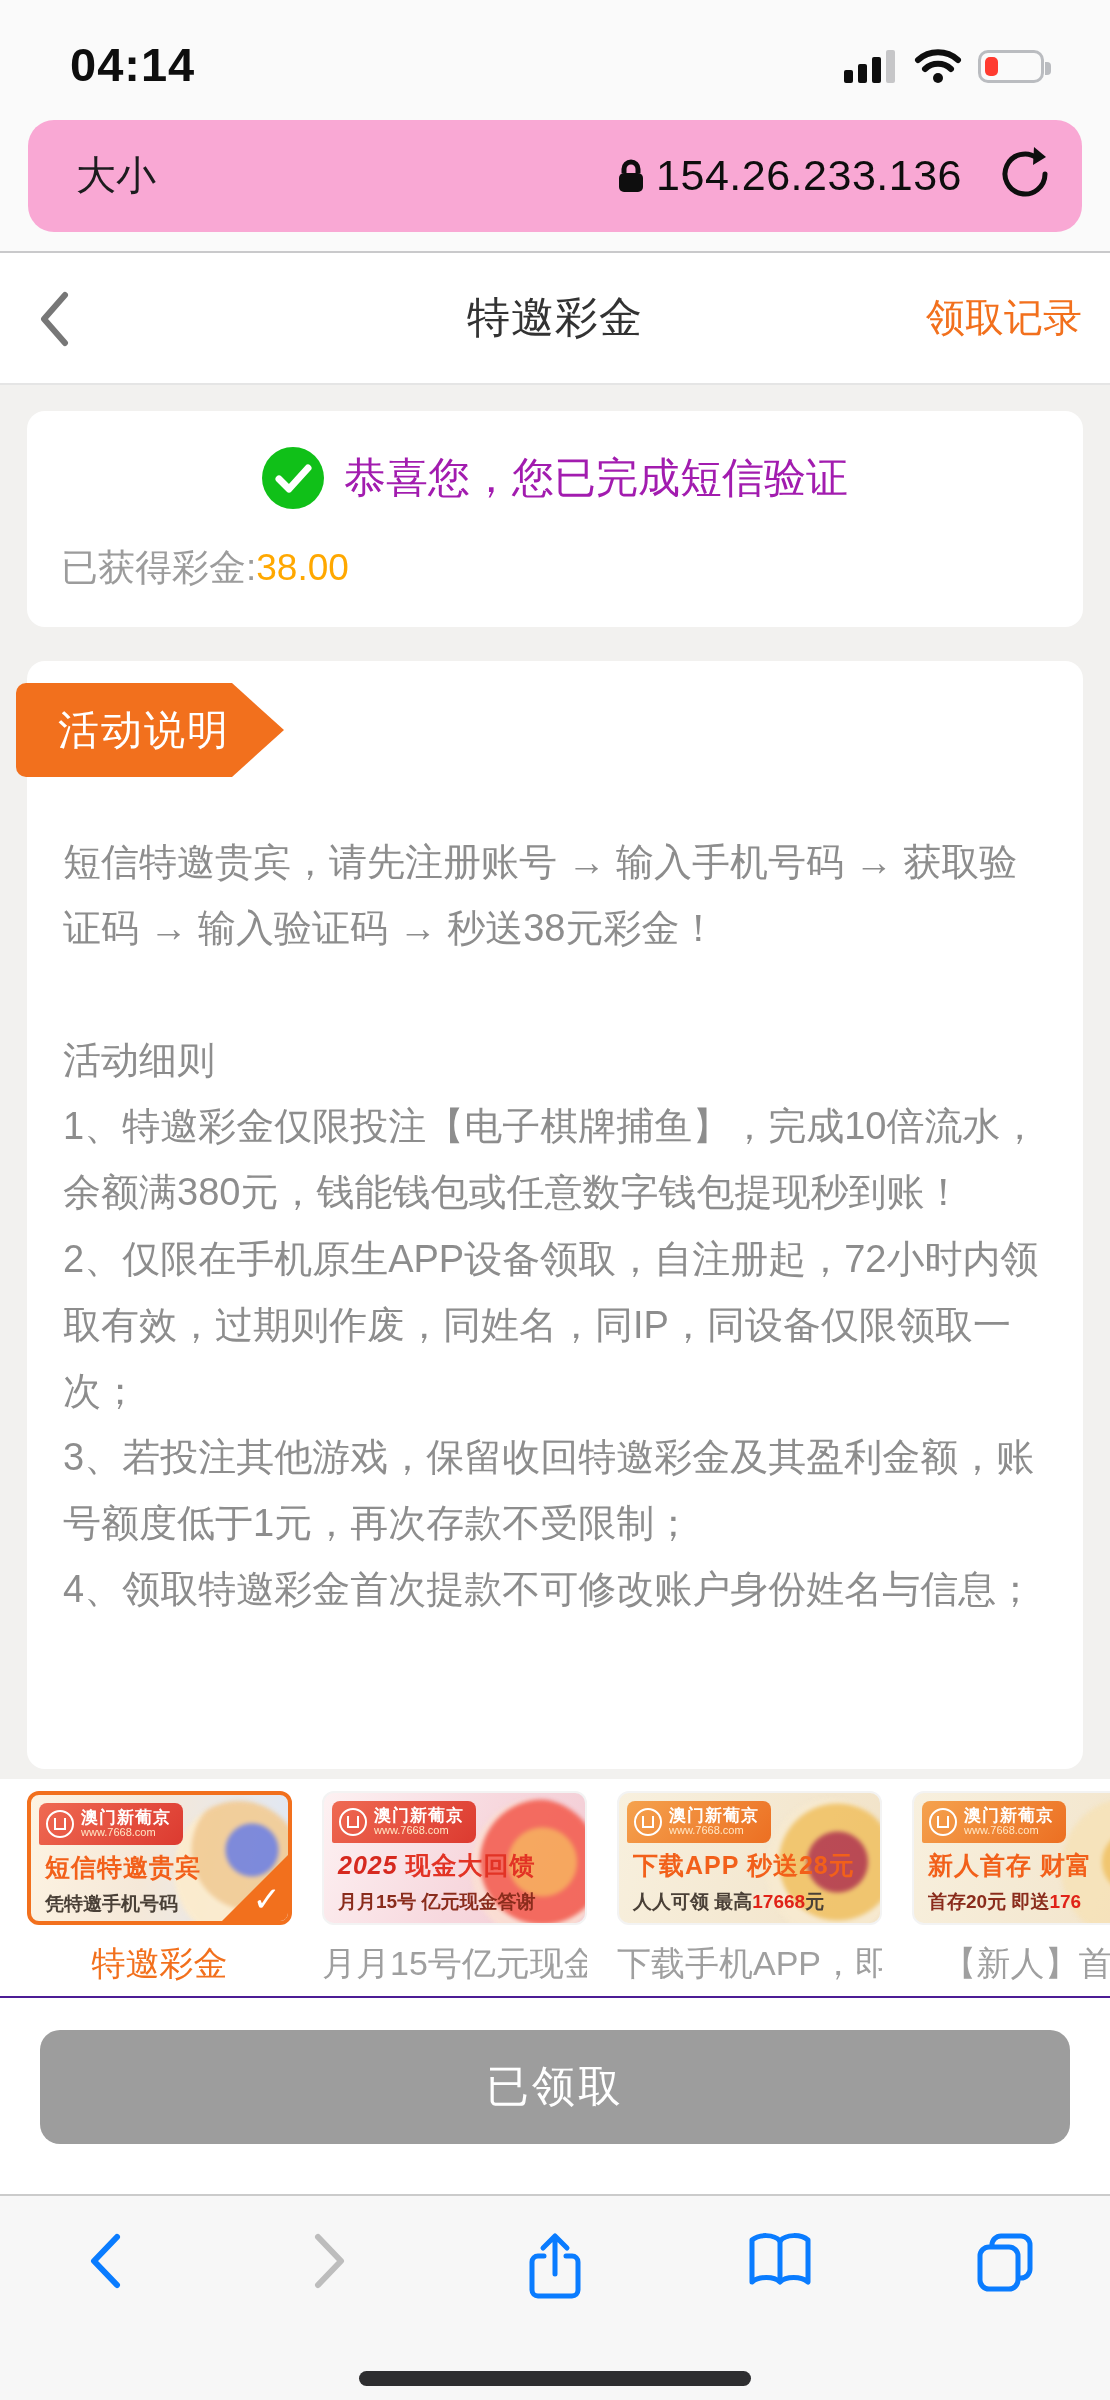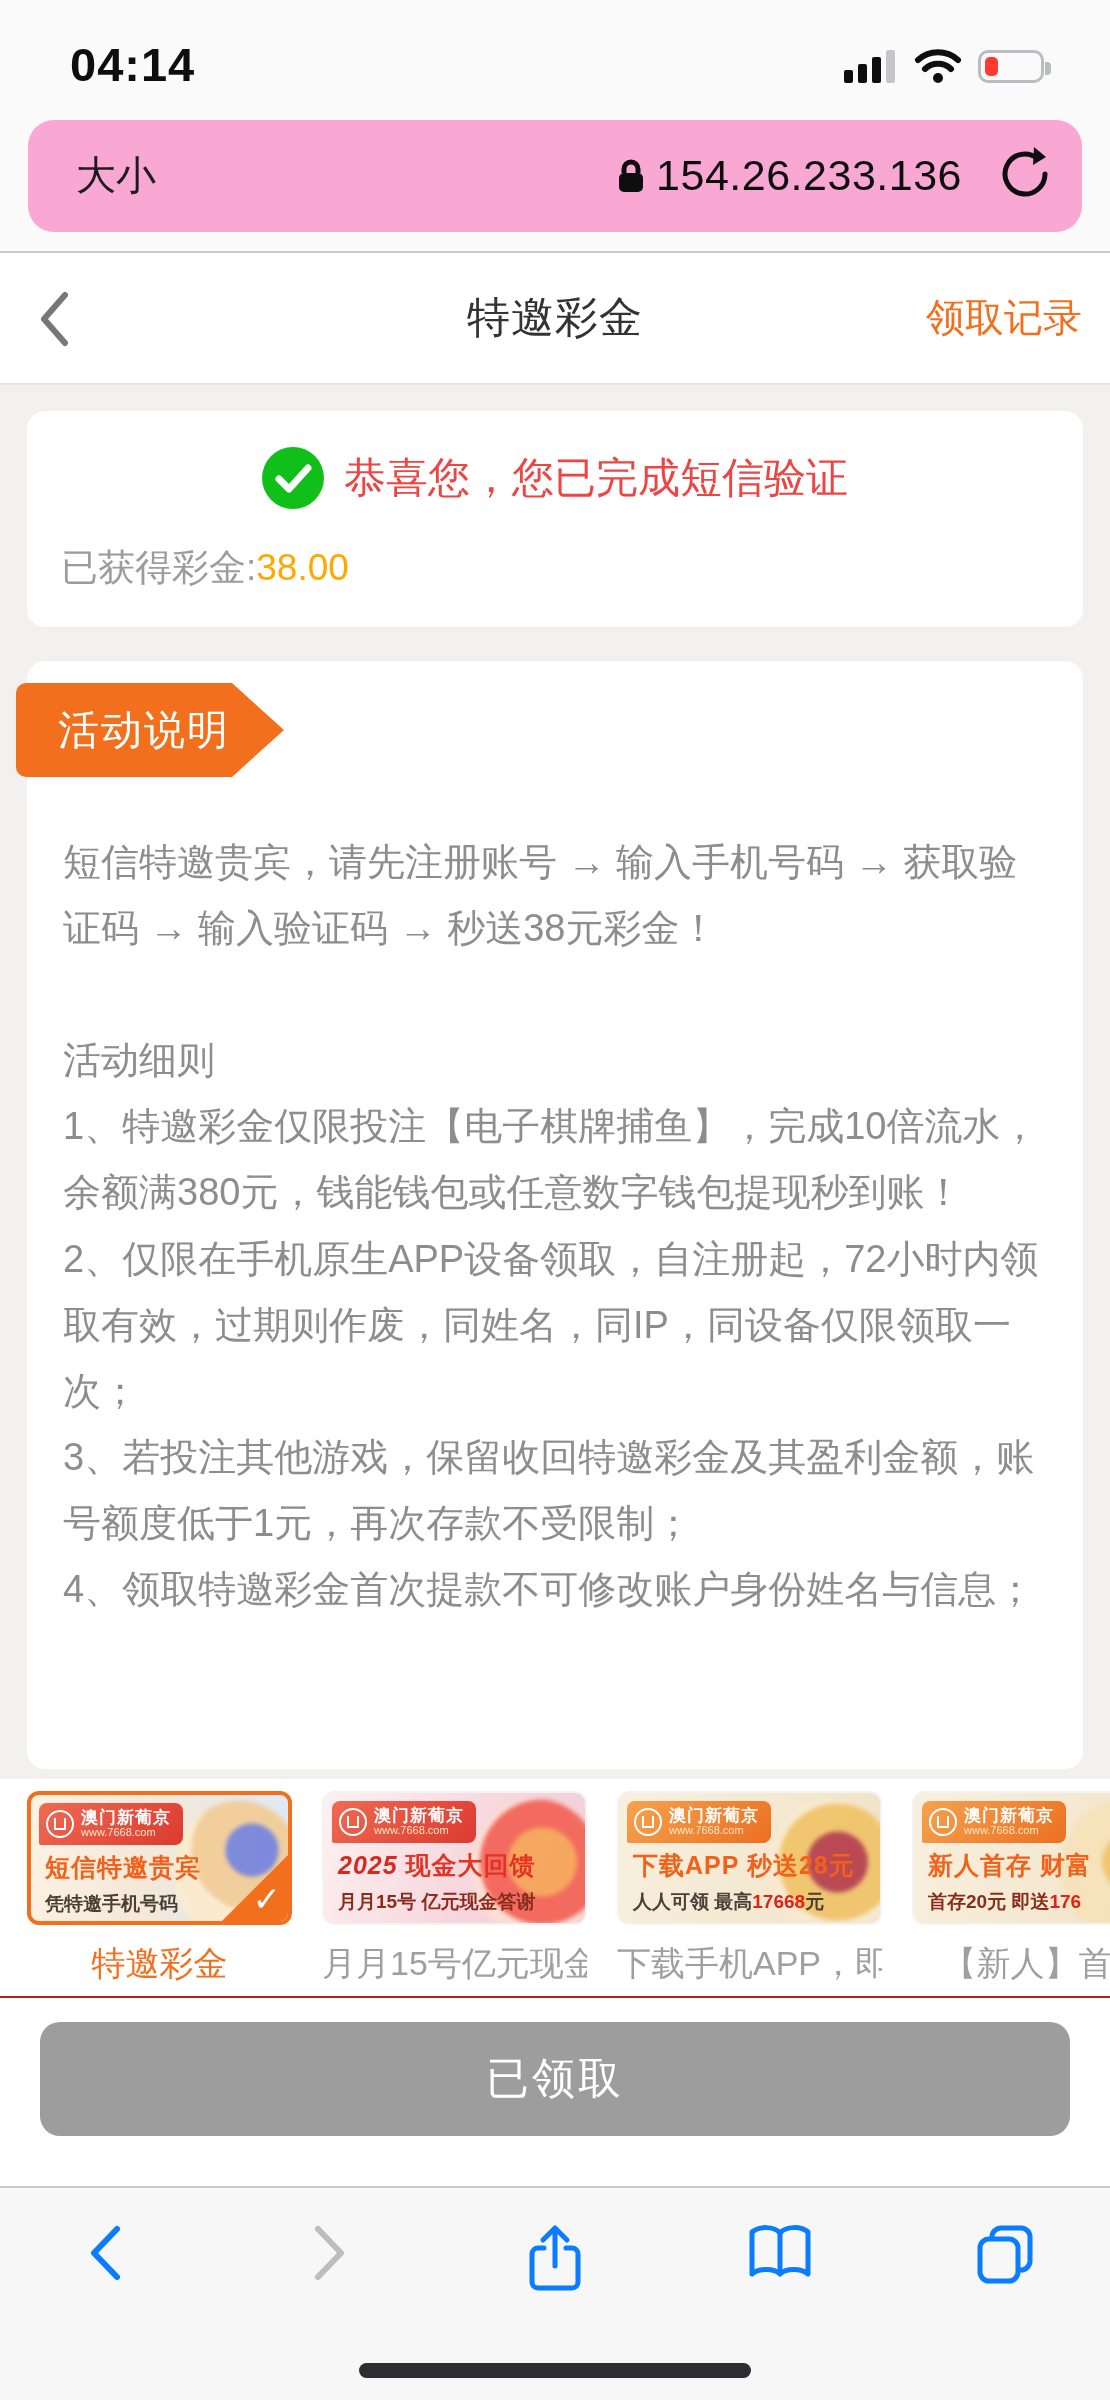--- a/index.html
+++ b/index.html
@@ -37,39 +37,39 @@
   .back-chevron { position:absolute; left:38px; top:38px; }
   .header-title { font-size:43px; color:#333; font-weight:500; letter-spacing:1px; }
   .header-action { position:absolute; right:28px; font-size:39px; color:#f2701d; }
 
   
   .content { height:1394px; background:#f2f1ef; overflow:hidden; }
 
   .success-card { margin:26px 27px 0; background:#fff; border-radius:18px;
     padding:36px 34px 34px; }
   .success-row { display:flex; align-items:center; justify-content:center; gap:20px; }
-  .success-msg { font-size:42px; color:#ef4444; font-weight:500; }
+  .success-msg { font-size:42px; color:#a21caf; font-weight:500; }
   .bonus-line { margin-top:34px; font-size:37px; color:#9c9c9c; }
   .bonus-amount { color:#ffa800; }
 
   .activity-card { margin:34px 27px 0; background:#fff; border-radius:18px;
     position:relative; padding:22px 0 40px; min-height:1108px; }
   .ribbon { position:relative; left:-11px; width:216px; height:94px;
     background:#f2701d; border-radius:10px 0 0 10px;
     display:flex; align-items:center; padding-left:42px; }
   .ribbon:after { content:""; position:absolute; right:-52px; top:0;
     border-left:52px solid #f2701d; border-top:47px solid transparent;
     border-bottom:47px solid transparent; }
   .ribbon-label { font-size:41px; color:#fff; letter-spacing:2px; }
 
   .activity-body { padding:52px 34px 0 36px; font-size:38px; line-height:1.74; color:#8d8d8d; }
   .intro { margin-bottom:66px; }
 
   
-  .carousel-strip { height:219px; background:#fff; border-bottom:2px solid #b91c1c;
+  .carousel-strip { height:219px; background:#fff; border-bottom:2px solid #4c1d95;
     padding:12px 0 0 27px; display:flex; gap:30px; overflow:hidden; }
   .car-item { width:265px; flex:0 0 auto; }
   .thumb { width:265px; height:134px; border-radius:12px; position:relative;
     overflow:hidden; border:2px solid #f3f3f3; }
   .car-item.selected .thumb { border:4px solid #f2701d; }
   .bg1 { background:linear-gradient(100deg,#fdf3e2 0%,#f5e8d8 45%,#dfe8f6 100%); }
   .bg2 { background:linear-gradient(115deg,#fdf1f2 0%,#f7d8de 55%,#f2cbd4 100%); }
   .bg3 { background:linear-gradient(110deg,#f8f0de 0%,#f1e2c7 100%); }
   .bg4 { background:linear-gradient(110deg,#f8f0de 0%,#f1e2c7 100%); }
   .photo-blob { position:absolute; right:-16px; top:6px; width:130px; height:140px;
@@ -99,21 +99,21 @@
   .check-badge { position:absolute; right:0; bottom:0; width:66px; height:66px; z-index:3; }
   .check-badge .tri { position:absolute; inset:0; background:#f2701d;
     clip-path:polygon(100% 0,100% 100%,0 100%); }
   .check-badge .mark { position:absolute; right:7px; bottom:2px; color:#fff;
     font-size:34px; font-weight:700; }
   .caption { margin-top:16px; font-size:34px; color:#9f9f9f; text-align:center;
     white-space:nowrap; overflow:hidden; }
   .car-item.selected .caption { color:#f2701d; }
 
   
-  .button-zone { height:188px; background:#fff; padding:24px 40px 0; }
+  .button-zone { height:188px; background:#fff; padding:24px 40px 0;margin-top:8px; }
   .claim-button { width:100%; height:114px; background:#9d9d9d; border:none;
     border-radius:20px; color:#fff; font-size:43px; letter-spacing:3px;
     display:flex; align-items:center; justify-content:center;
     font-family:"Liberation Sans","DejaVu Sans",sans-serif; }
 
   
   .toolbar { height:214px; background:#f7f7f7; border-top:2px solid #cbcbcb;
     position:relative; display:flex; justify-content:space-between;
     align-items:flex-start; padding:36px 70px 0; }
   .tool-btn { width:70px; display:flex; justify-content:center; }

